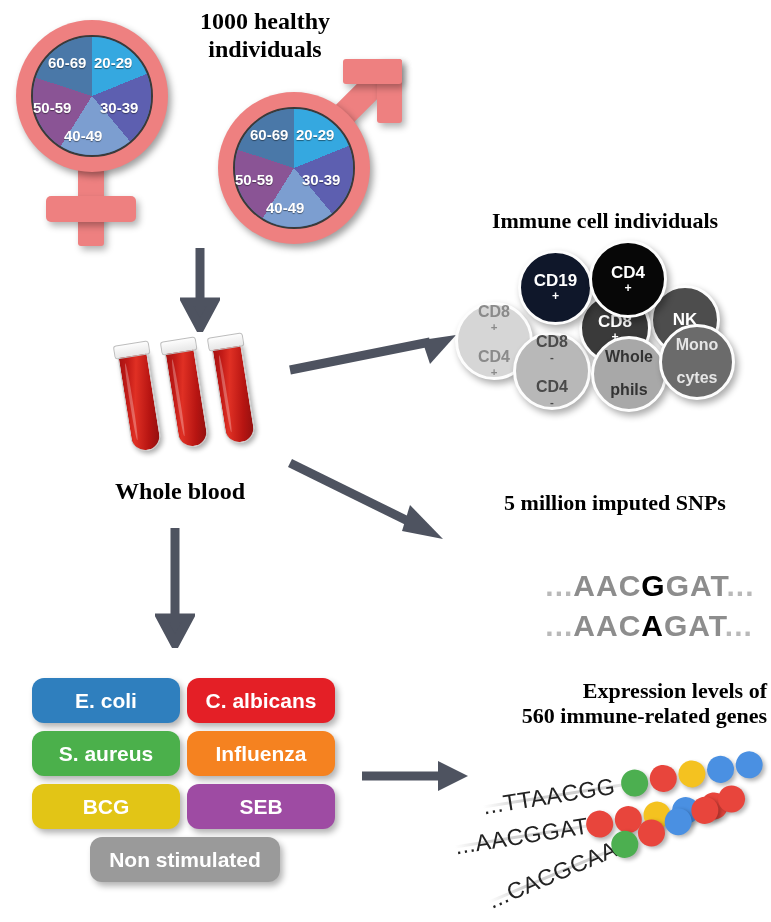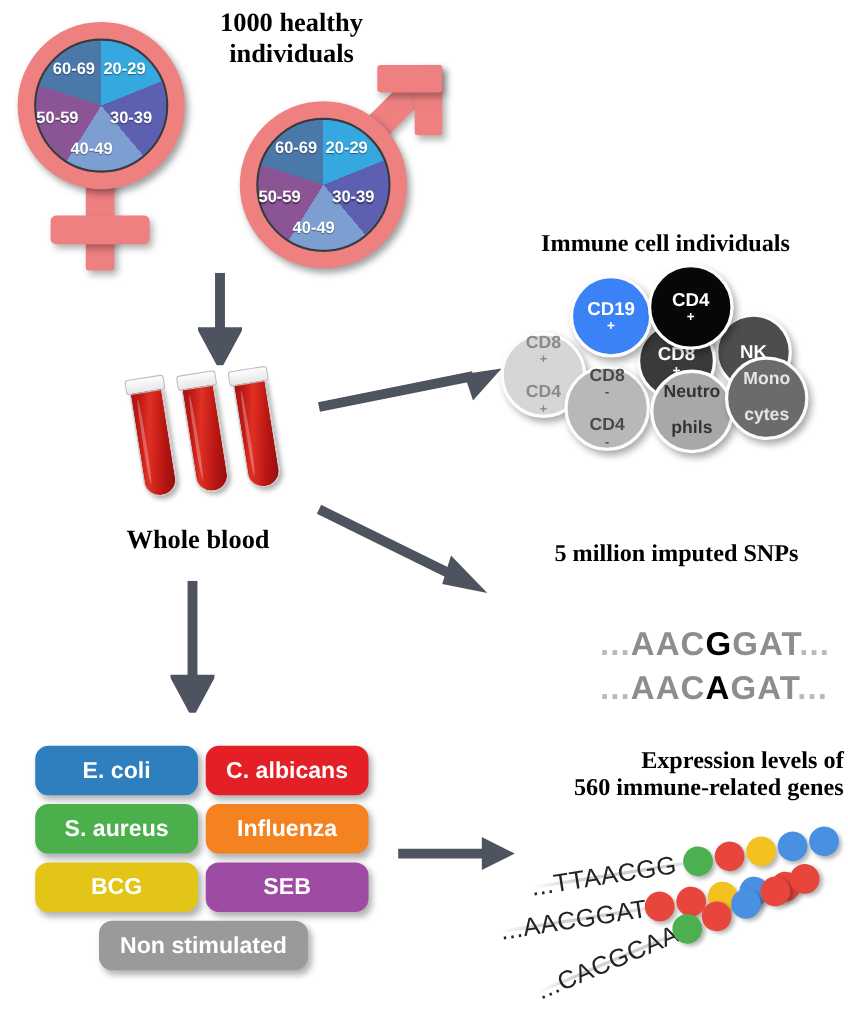--- a/index.html
+++ b/index.html
@@ -156,21 +156,21 @@
 
   <svg class="arrow" style="left:288px;top:455px;" width="175" height="100" viewBox="0 0 175 100">
     <path d="M2 8 L128 70" stroke="#4e5360" stroke-width="9" fill="none"></path>
     <path d="M155 84 L122 50 L114 76 Z" fill="#4e5360"></path>
   </svg>
 
   <div class="abs hdr" style="left:455px;top:208px;width:300px;font-size:22px;">Immune cell individuals</div>
 
   <div class="abs" style="left:455px;top:240px;width:300px;height:175px;">
 
-    <div class="bub" style="left:63px;top:10px;width:75px;height:75px;background:#3b82f6;color:#fff;font-size:17px;z-index:5;">
+    <div class="bub" style="left:63px;top:10px;width:75px;height:75px;background:#0f172a;color:#fff;font-size:17px;z-index:5;">
       <span>
           <span>CD19</span>
           <span class="sup">+</span>
         </span>
     </div>
 
     <div class="bub" style="left:134px;top:0px;width:78px;height:78px;background:#070707;color:#fff;font-size:17px;z-index:6;">
       <span>
           <span>CD4</span>
           <span class="sup">+</span>
@@ -209,21 +209,21 @@
           </span><br>
         <span>
             <span>CD4</span>
             <span class="sup">-</span>
           </span>
       </span>
     </div>
 
     <div class="bub" style="left:136px;top:96px;width:76px;height:76px;background:#a8a8a8;color:#333;font-size:16px;z-index:4;">
       <span>
-        <span>Neutro</span><br>
+        <span>Whole</span><br>
         <span>phils</span>
       </span>
     </div>
 
     <div class="bub" style="left:204px;top:84px;width:76px;height:76px;background:#6b6b6b;color:#e5e5e5;font-size:16px;z-index:5;">
       <span>
         <span>Mono</span><br>
         <span>cytes</span>
       </span>
     </div>

